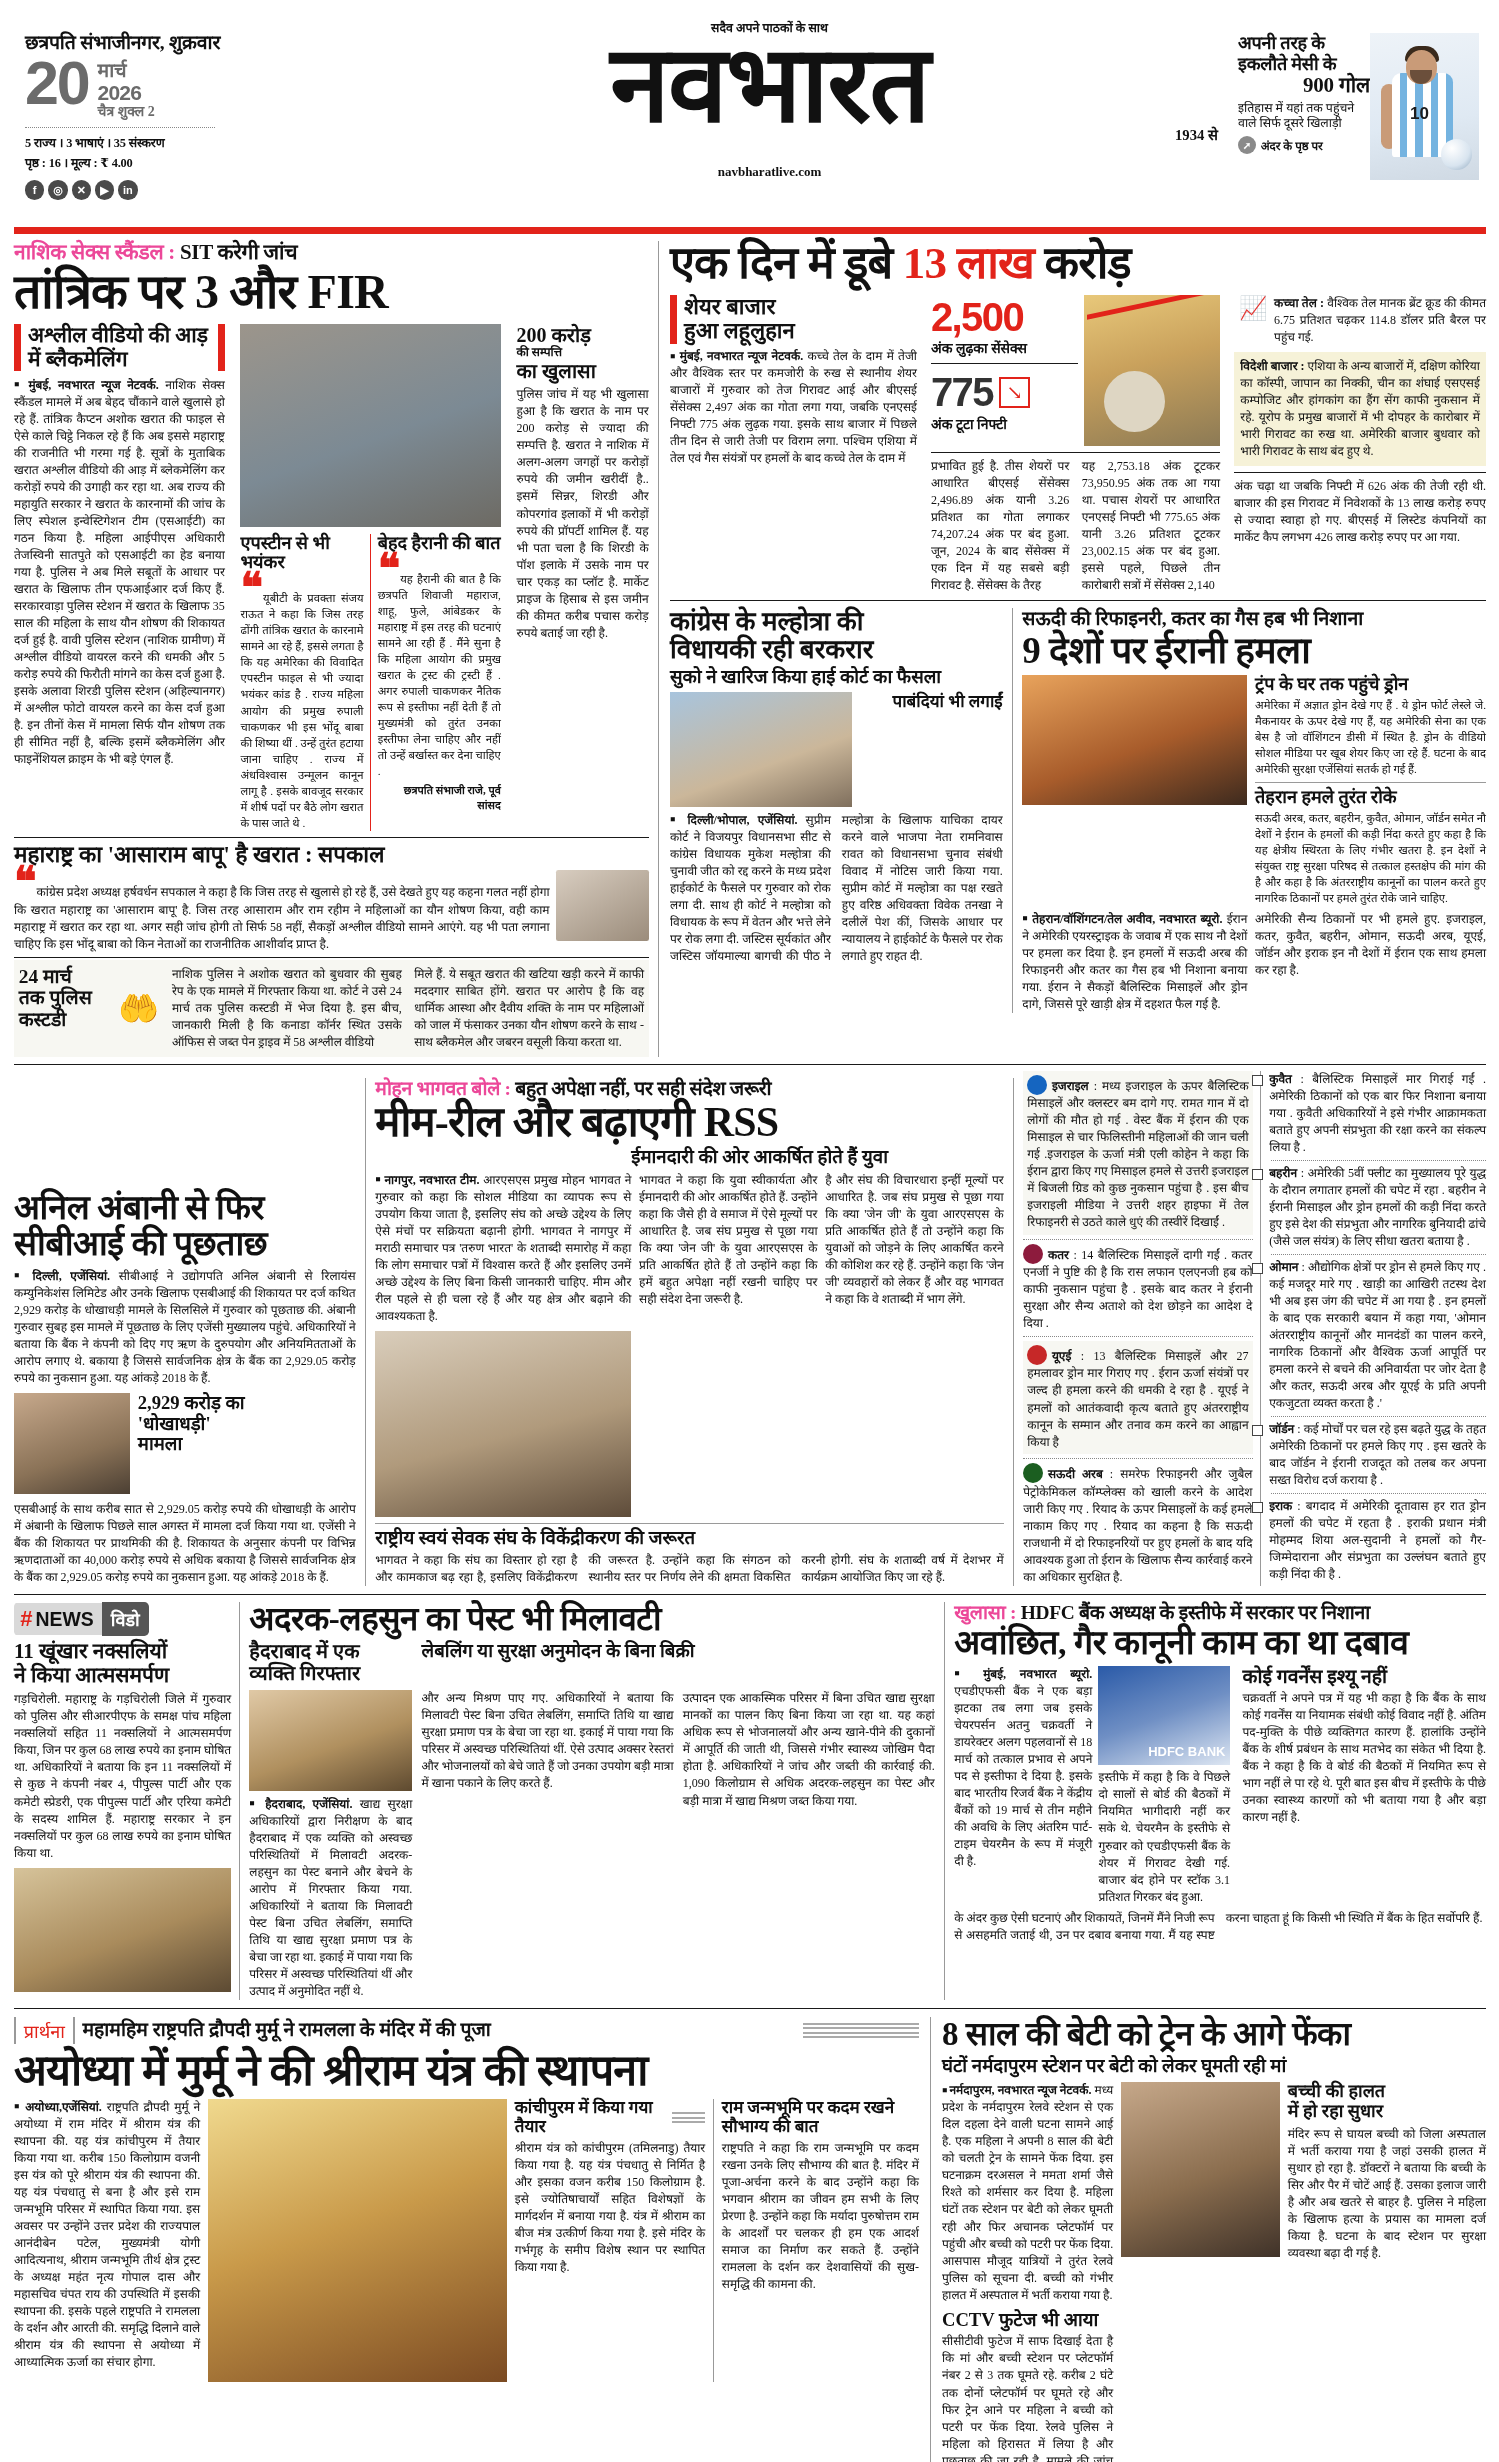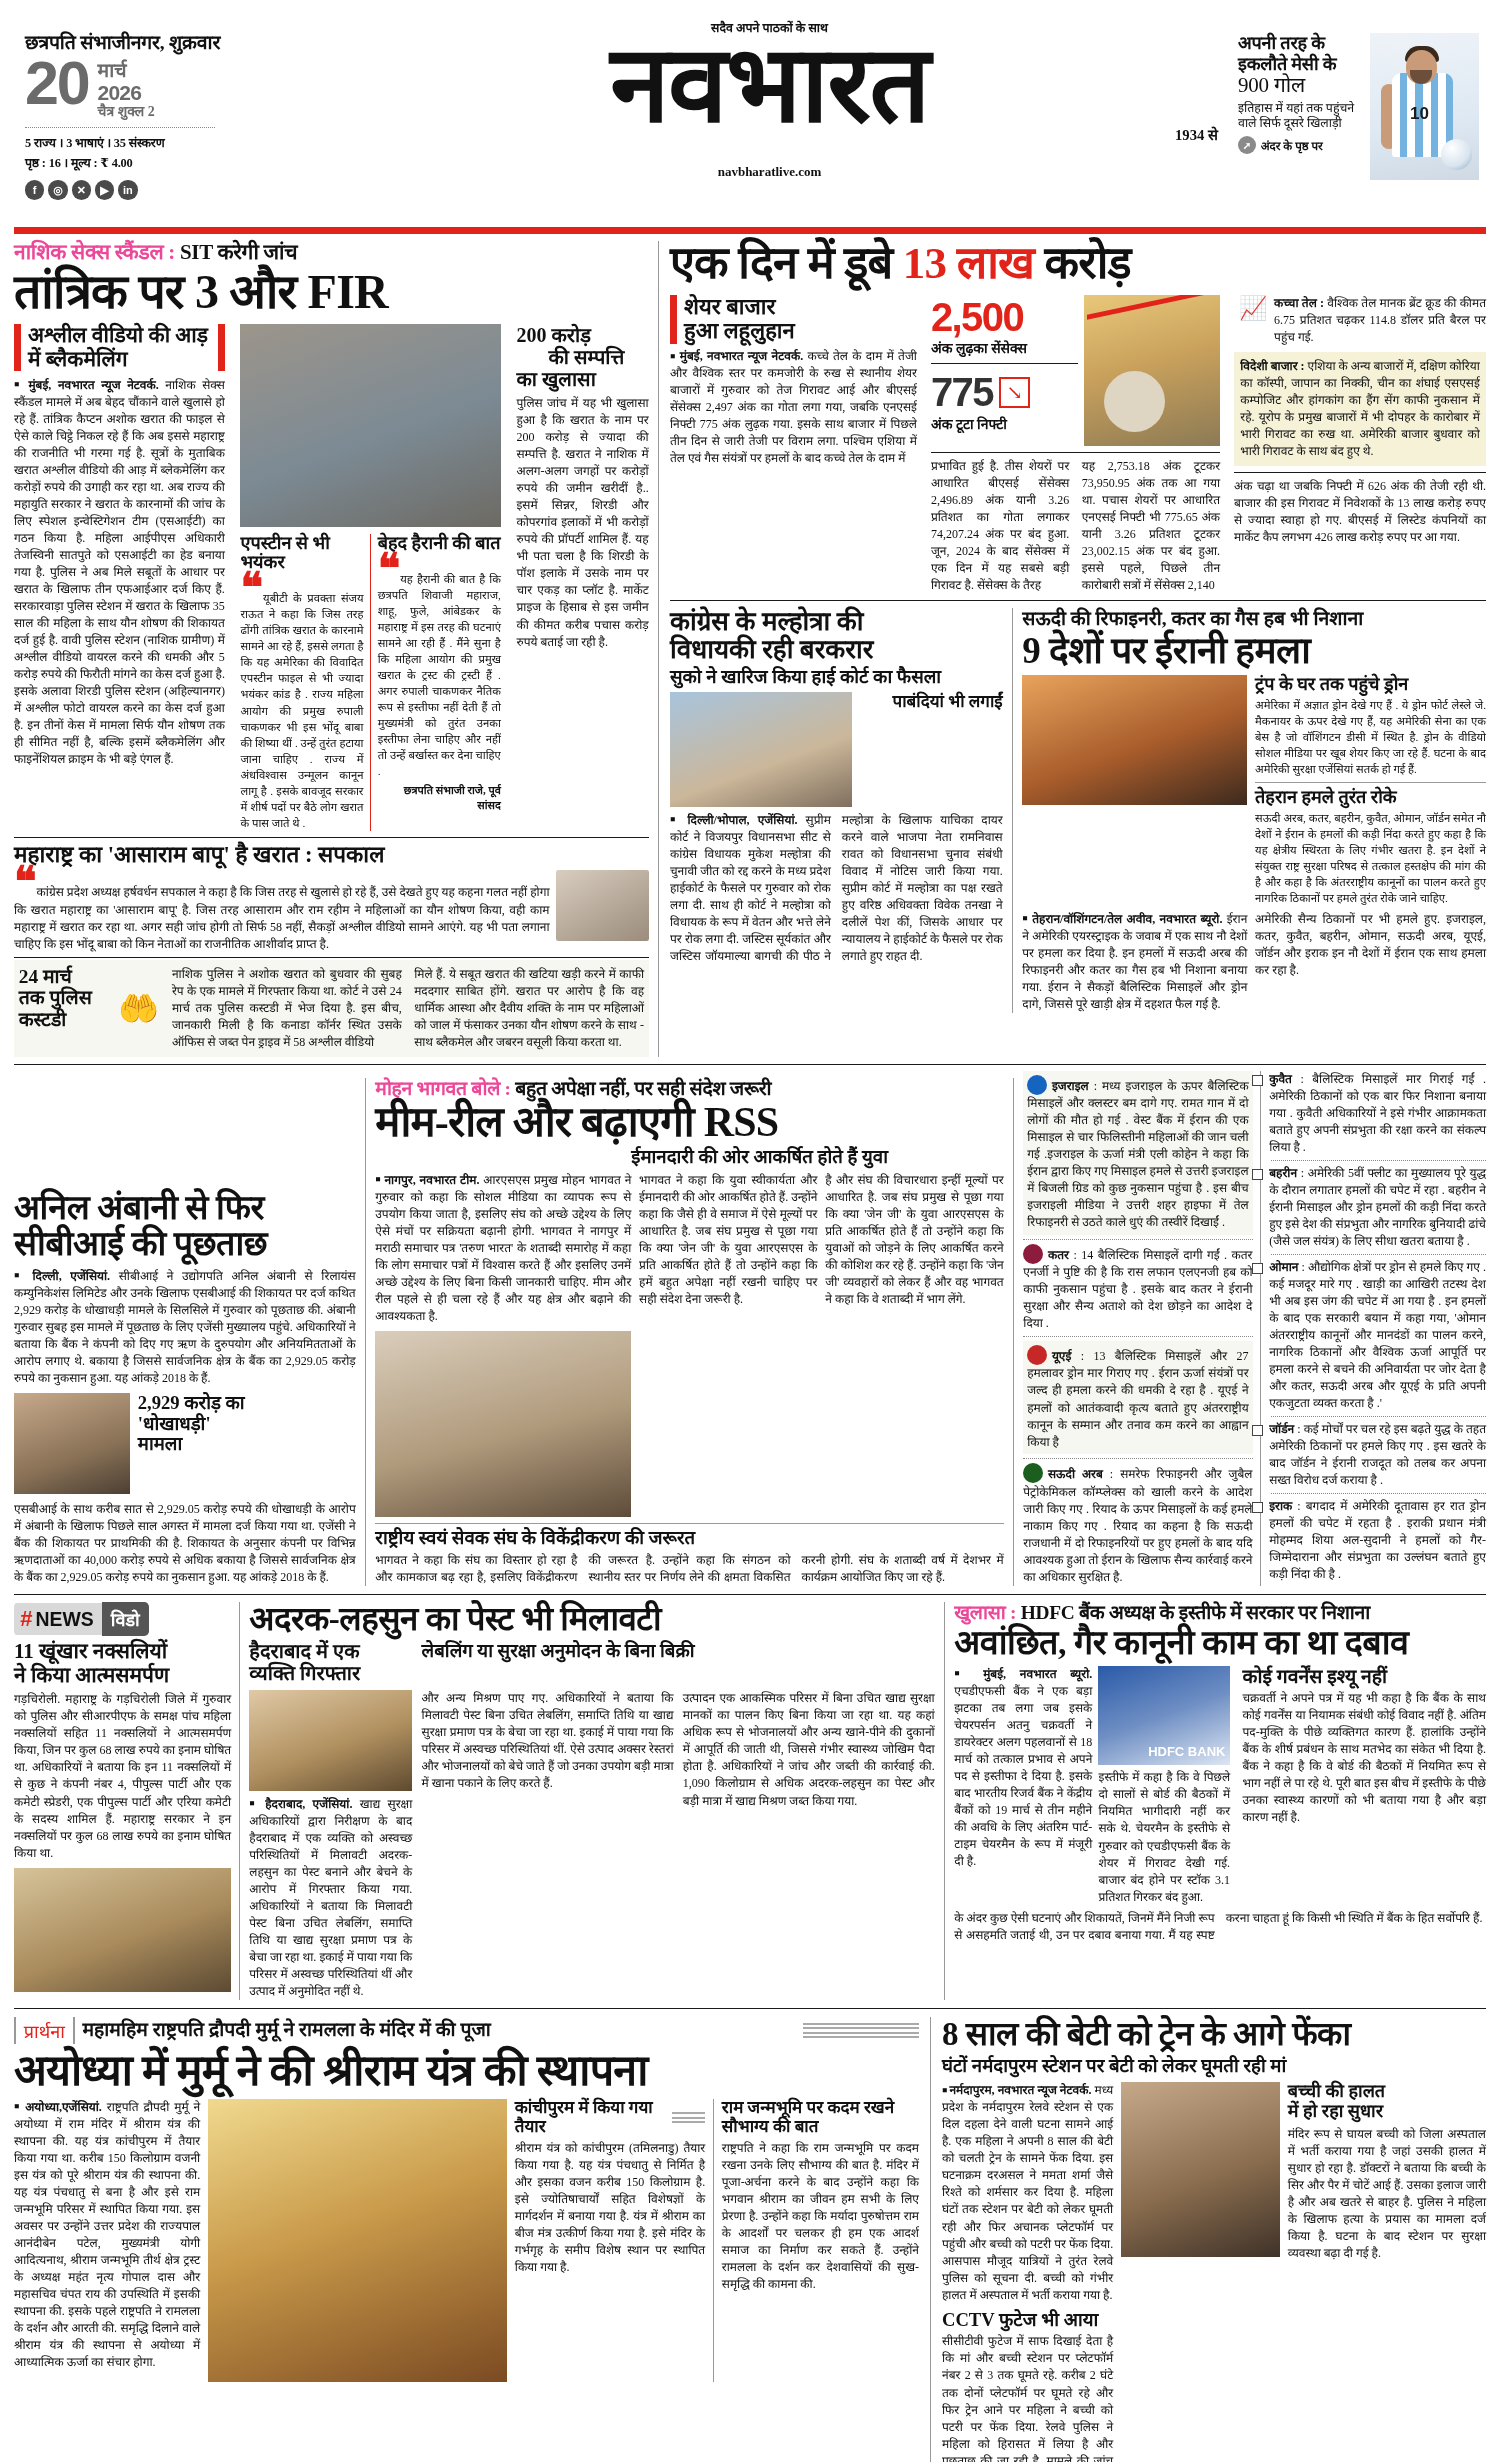--- a/index.html
+++ b/index.html
@@ -29,21 +29,21 @@
 
   .mh-center { flex: 1; text-align: center; position: relative; padding-top: 7.8px; }
   .mh-tag { font-size: 12.4px; font-weight: 600; margin-bottom: -4.7px; }
   .mh-logo { font-family: "Liberation Sans", sans-serif; font-size: 107px; font-weight: 700; line-height: 1.0; letter-spacing: -1.6px; }
   .mh-since { position: absolute; right: 20px; bottom: 36px; font-size: 14.7px; font-weight: 700; }
   .mh-url { font-size: 13px; font-weight: 600; margin-top: 26px; }
 
   .mh-right { width: 248px; display: flex; padding-top: 22px; }
   .mhr-txt { width: 132px; }
   .mhr-h { font-size: 18px; font-weight: 700; line-height: 1.14; letter-spacing: -0.2px; }
-  .mhr-num { font-size: 21px; font-weight: 400; }
+  .mhr-num { font-size: 21px; font-weight: 700; text-align: right; }
   .mhr-sub { font-size: 12.4px; font-weight: 500; line-height: 1.2; margin-top: 3.1px; }
   .mhr-link { display: flex; align-items: center; gap: 4.7px; margin-top: 5.4px; font-size: 11.6px; font-weight: 600; }
   .arrow-circ { width: 18px; height: 18px; border-radius: 50%; background: #8a8a8a; color: #fff; font-size: 10px; display: flex; align-items: center; justify-content: center; }
   .mhr-img { width: 109px; height: 147px; background: linear-gradient(170deg,#eef3f8 0%,#dfe9f3 60%,#cfd9e3 100%); position: relative; overflow: hidden; }
   .messi-body { position: absolute; left: 22px; top: 40px; width: 61px; height: 84px; background: repeating-linear-gradient(90deg,#fff 0 7.8px,#74b3e0 7.8px 15.5px); border-radius: 9.3px 9.3px 3.1px 3.1px; }
   .messi-head { position: absolute; left: 36px; top: 17px; width: 31px; height: 34px; background: #c99b78; border-radius: 50% 50% 45% 45%; }
   .messi-hair { position: absolute; left: 35px; top: 13px; width: 34px; height: 15.5px; background: #3a2a1c; border-radius: 17px 17px 3.1px 3.1px; }
   .messi-beard { position: absolute; left: 40px; top: 37px; width: 22px; height: 14px; background: #5a4230; border-radius: 0 0 12.4px 12.4px; opacity: .85;}
   .messi-ball { position: absolute; left: 71px; top: 106px; width: 31px; height: 31px; border-radius: 50%; background: radial-gradient(circle at 35% 30%,#fff,#d8e4ef 60%,#8da6bd); }
   .messi-arm { position: absolute; left: 11px; top: 51px; width: 15.5px; height: 65px; background: #c99b78; border-radius: 7.8px; }
@@ -183,21 +183,21 @@
               <div class="body-t" style="font-size:11.3px;margin-top:3.1px;">
                 <span class="quotemark">❝</span><span>यह हैरानी की बात है कि छत्रपति शिवाजी महाराज, शाहू, फुले, आंबेडकर के महाराष्ट्र में इस तरह की घटनाएं सामने आ रही हैं . मैंने सुना है कि महिला आयोग की प्रमुख खरात के ट्रस्ट की ट्रस्टी हैं . अगर रुपाली चाकणकर नैतिक रूप से इस्तीफा नहीं देती हैं तो मुख्यमंत्री को तुरंत उनका इस्तीफा लेना चाहिए और नहीं तो उन्हें बर्खास्त कर देना चाहिए .</span>
               </div>
               <div style="font-size:11px;font-weight:700;text-align:right;margin-top:3.1px;">छत्रपति संभाजी राजे, पूर्व सांसद</div>
             </div>
           </div>
         </div>
 
         <div style="width:144px; padding-left:7.8px;">
           <div class="hl-sm" style="font-size:20px;">200 करोड़</div>
-          <div class="hl-sm" style="font-size:20px;margin-left:32px;">की सम्पत्ति</div>
+          <div class="hl-sm" style="font-size:12px;">की सम्पत्ति</div>
           <div class="hl-sm" style="font-size:20px;">का खुलासा</div>
           <div class="body-t" style="margin-top:4.7px;">पुलिस जांच में यह भी खुलासा हुआ है कि खरात के नाम पर 200 करोड़ से ज्यादा की सम्पत्ति है. खरात ने नाशिक में अलग-अलग जगहों पर करोड़ों रुपये की जमीन खरीदीं है.. इसमें सिन्नर, शिरडी और कोपरगांव इलाकों में भी करोड़ों रुपये की प्रॉपर्टी शामिल हैं. यह भी पता चला है कि शिरडी के पॉश इलाके में उसके नाम पर चार एकड़ का प्लॉट है. मार्केट प्राइज के हिसाब से इस जमीन की कीमत करीब पचास करोड़ रुपये बताई जा रही है.</div>
         </div>
       </div>
 
       <div class="hr-black" style="margin-top:6.2px;"></div>
       <div style="padding-top:4.7px;">
         <div class="hl-sm" style="font-size:22.5px;">महाराष्ट्र का 'आसाराम बापू' है खरात : सपकाल</div>
         <div class="row" style="margin-top:3.1px;">
           <div style="flex:1" class="body-t">

